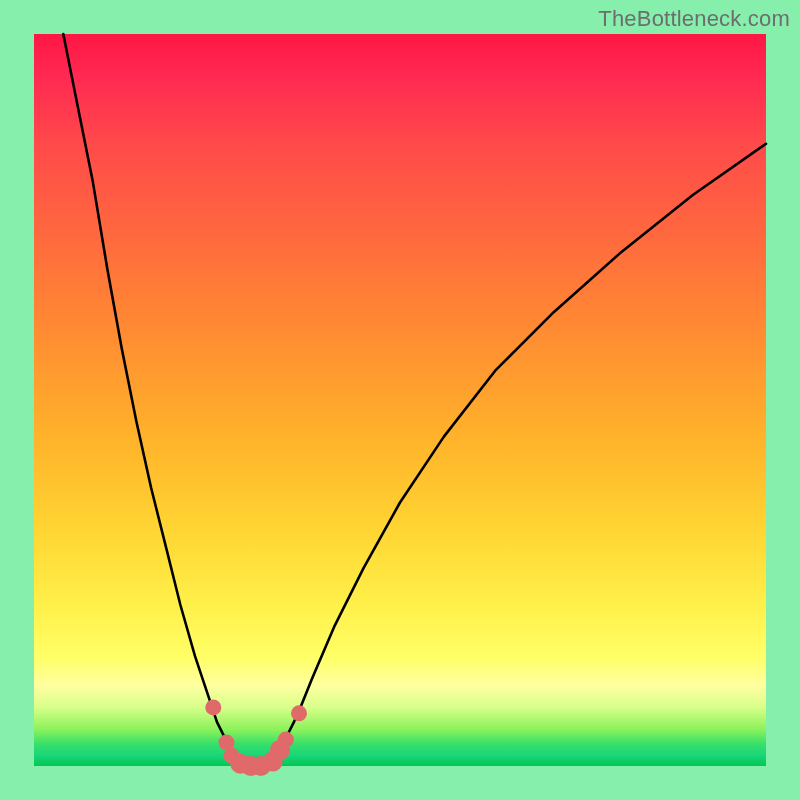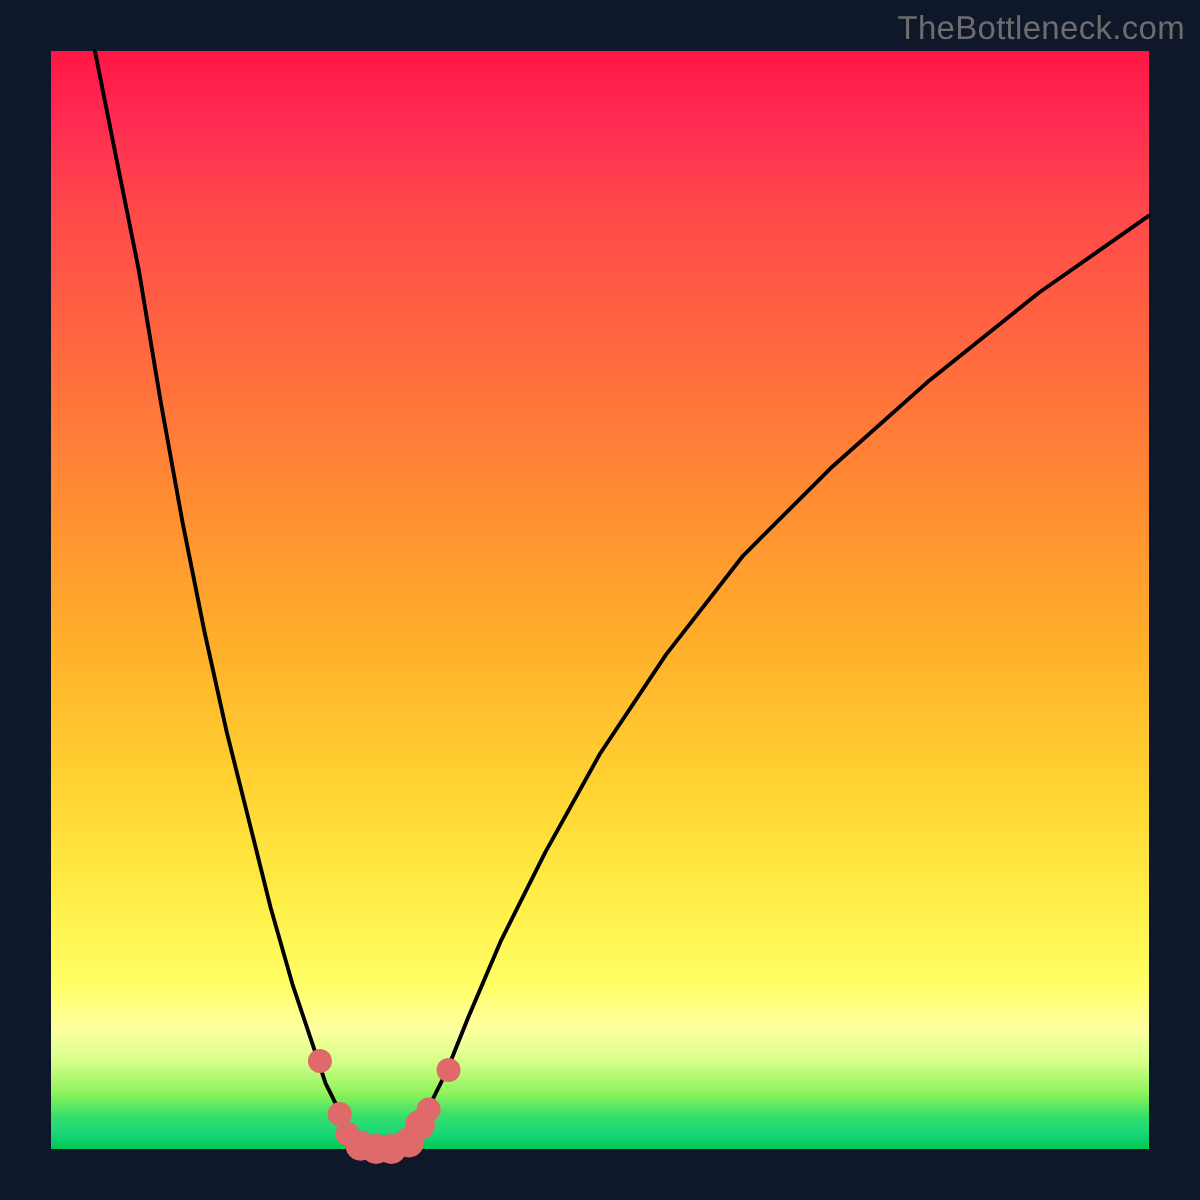--- a/index.html
+++ b/index.html
@@ -10,21 +10,21 @@
     overflow: hidden;
     background: #000;
     font-family: Arial, Helvetica, sans-serif;
   }
   .frame {
     position: absolute;
     left: 0;
     top: 0;
     width: 800px;
     height: 800px;
-    background: #0f172a;
+    background: #86efac;
   }
   .plot {
     position: absolute;
     left: 34px;
     top: 34px;
     width: 732px;
     height: 732px;
     
     background: linear-gradient(
       to bottom,

